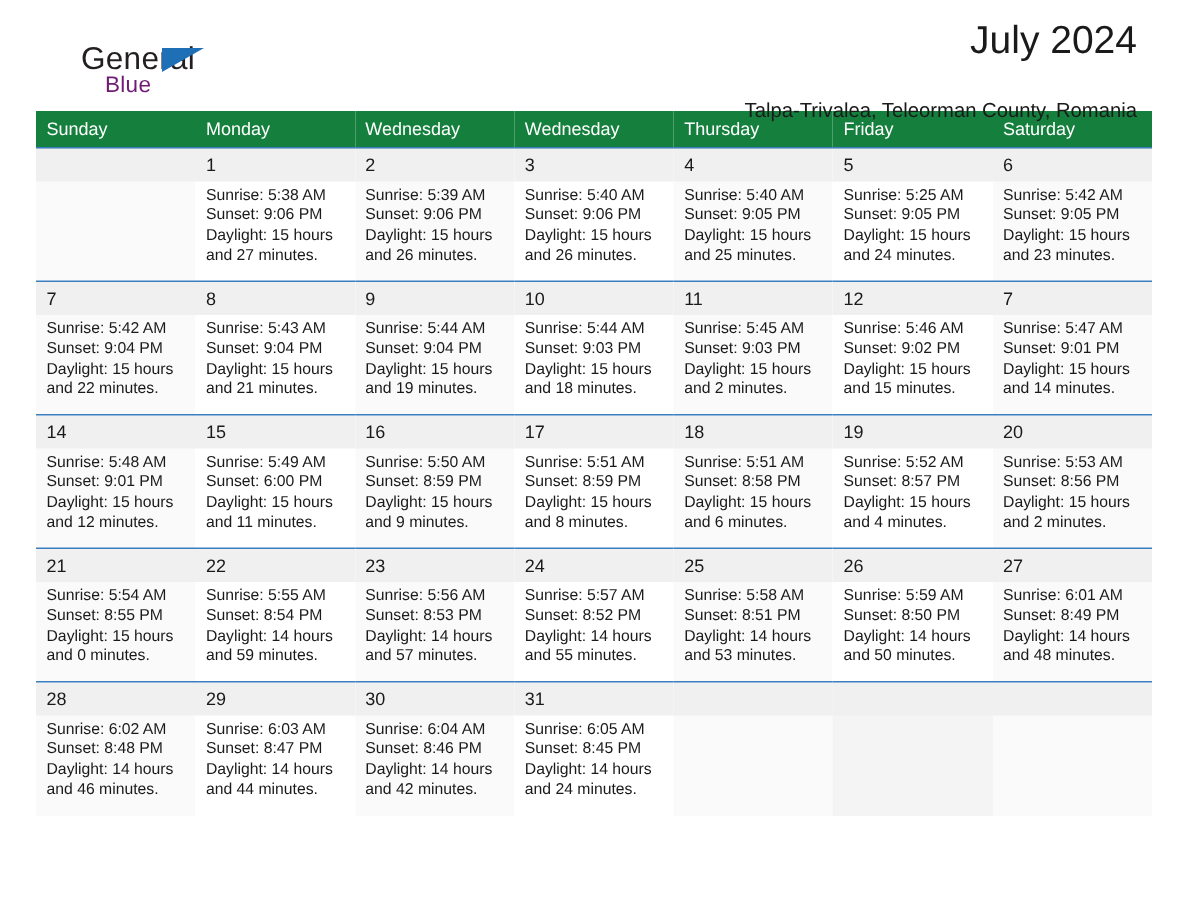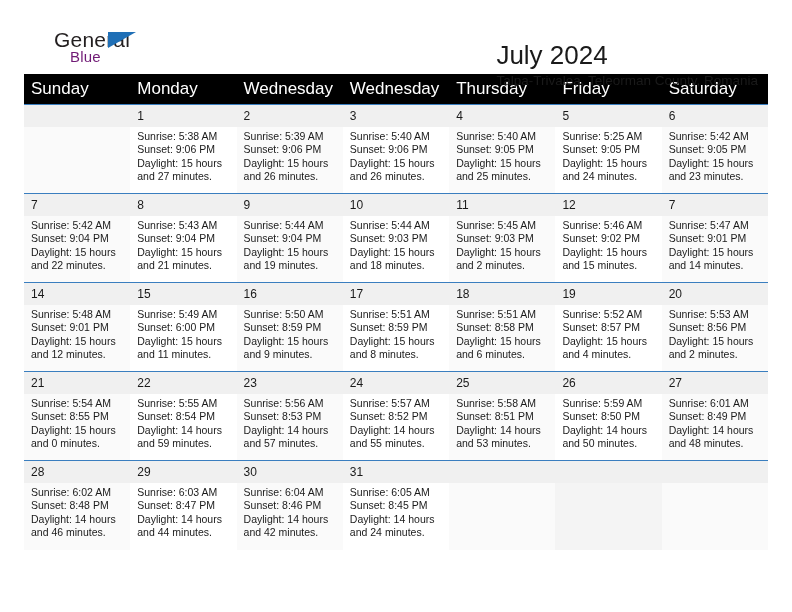--- a/index.html
+++ b/index.html
@@ -58,44 +58,45 @@
     left: 36px;
     top: 20px;
     font-size: 15px;
     letter-spacing: 0.2px;
     color: #701a75;
     font-family: "Liberation Sans", sans-serif;
   }
   .title-block {
     position: absolute;
     right: 10px;
-    top: 41px;
+    top: 12px;
+    text-align: right;
   }
   .cal-title {
     font-size: 26px;
     color: #1a1a1a;
     line-height: 1.15;
     font-weight: normal;
   }
   .cal-subtitle {
-    margin-top: 2px;
+    margin-top: 24px;
     font-size: 13.5px;
     color: #1a1a1a;
   }
 
   
   .calendar {
     width: 744px;
     border-collapse: collapse;
     table-layout: fixed;
   }
   .calendar th {
-    background: #000000;
+    background: #15803d;
     color: #ffffff;
-    font-size: 17px;
+    font-size: 12px;
     font-weight: normal;
     text-align: left;
     padding: 5px 0 5px 7px;
     height: 19px;
     box-sizing: border-box;
   }
   .calendar td {
     vertical-align: top;
     padding: 0;
     border-top: 1px solid #3a7ebf;

